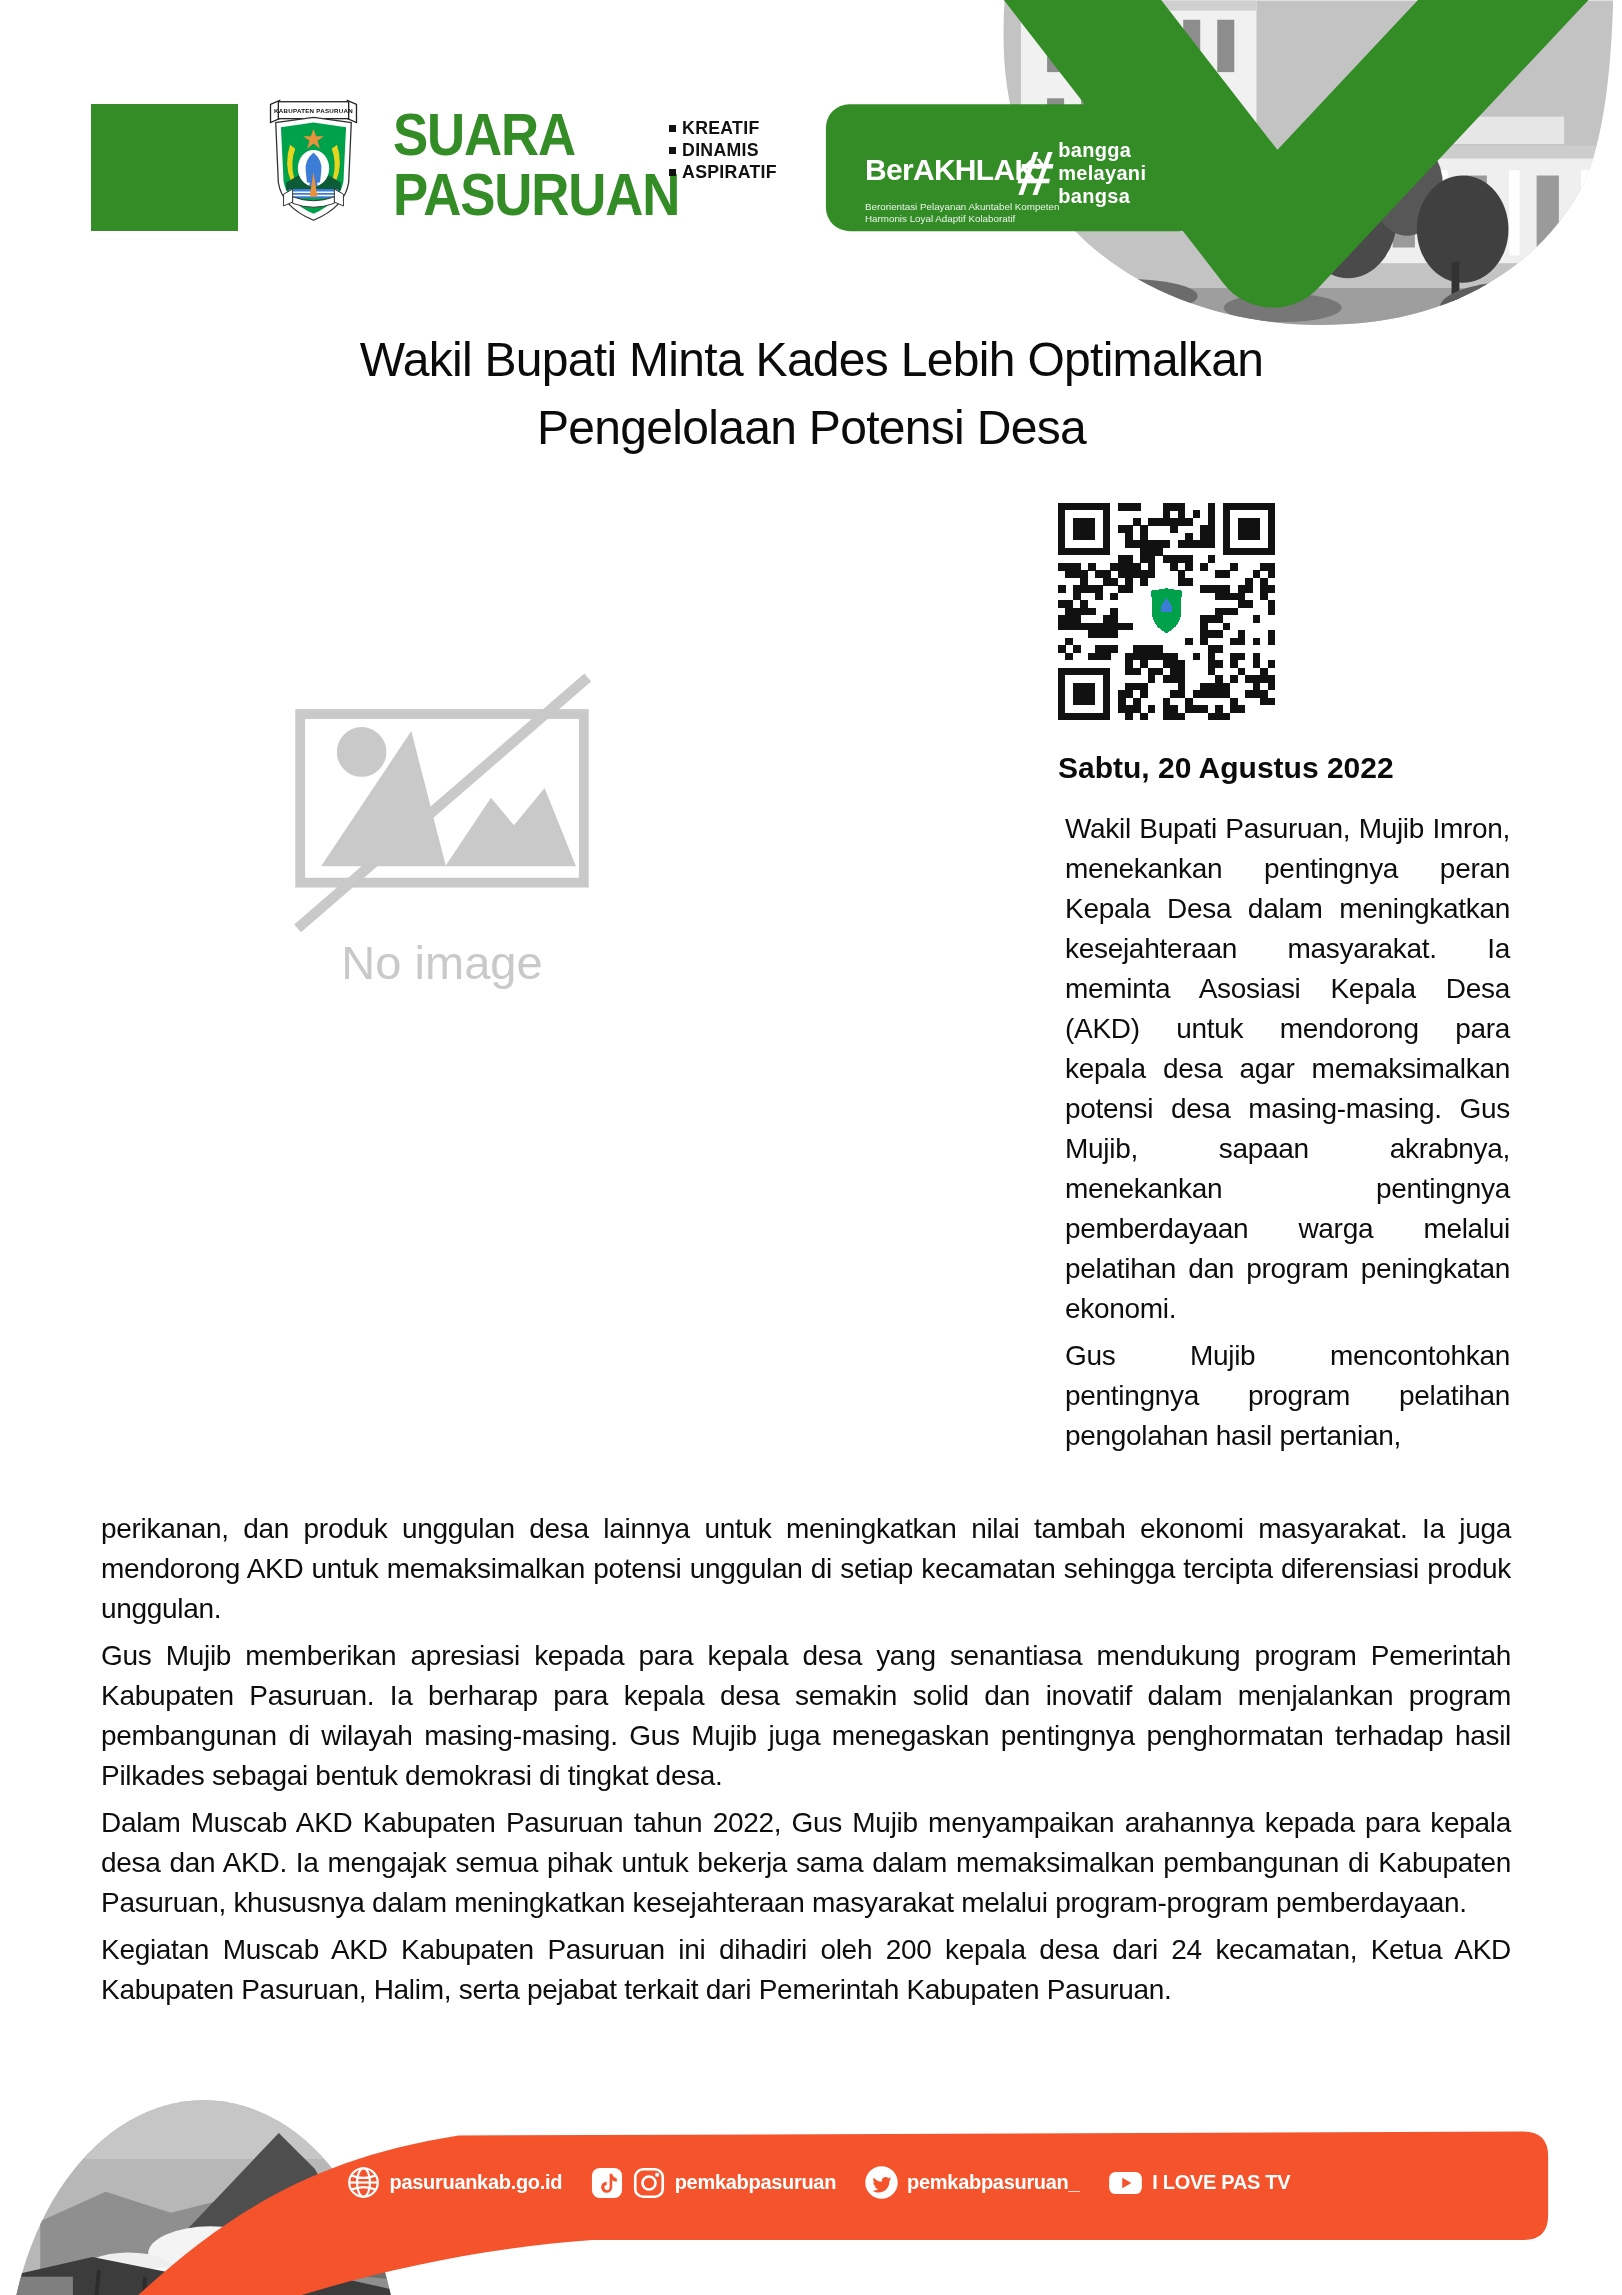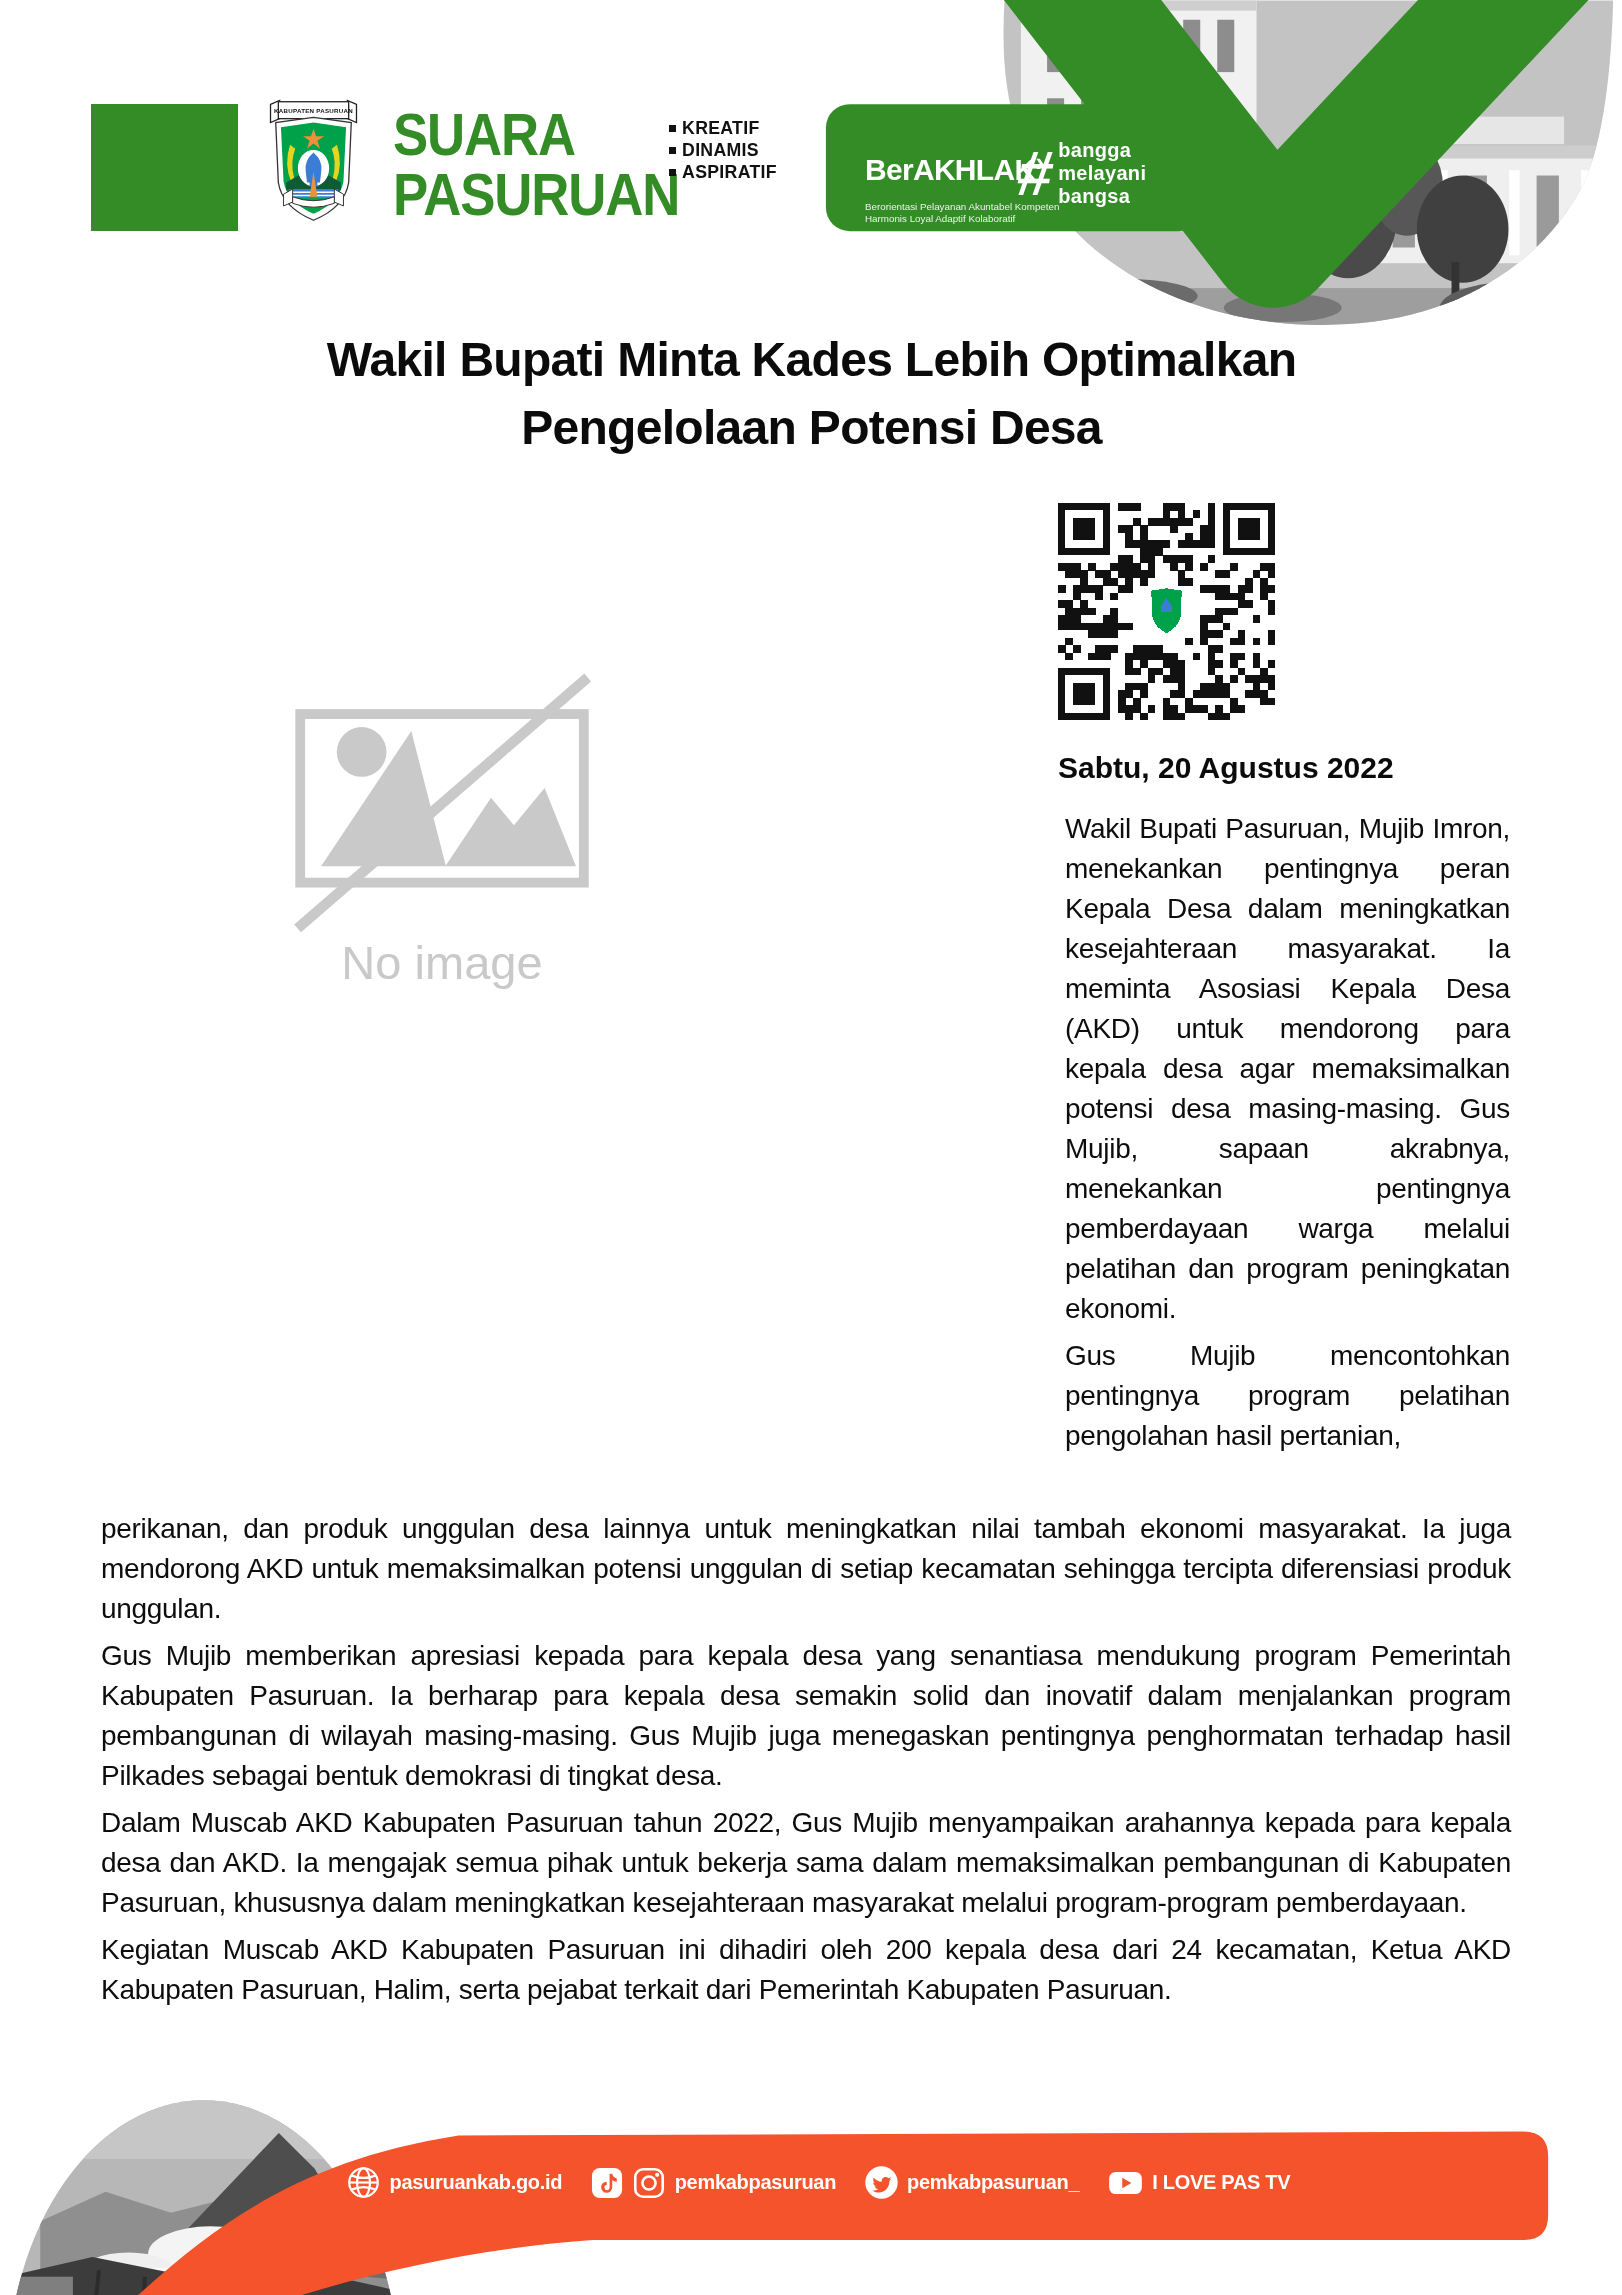--- a/index.html
+++ b/index.html
@@ -19,21 +19,21 @@
   .tagline .tx{font-size:17.7px;font-weight:bold;color:#111;letter-spacing:0.3px;}
   .berakhlak{left:865px;top:153px;color:#fff;width:209px;}
   .berakhlak .t{font-size:30px;font-weight:bold;letter-spacing:-0.7px;white-space:nowrap;}
   .berakhlak .chev{font-size:26px;position:relative;top:-9.2px;font-weight:bold;}
   .berakhlak .s{font-size:9.8px;line-height:12.4px;opacity:.9;margin-top:14px;white-space:nowrap;}
   .hashtag{left:1018px;top:139px;display:flex;align-items:center;color:#fff;}
   .hashtag .hash{font-size:63px;font-weight:bold;transform:skewX(-8deg);line-height:59px;}
   .hashtag .words{margin-left:5.2px;font-size:20px;font-weight:bold;line-height:23px;letter-spacing:0.3px;}
   
   .title{left:0;top:326px;width:1623px;text-align:center;color:#0b0b0b;
-         font-size:48px;font-weight:bold;line-height:68px;letter-spacing:-0.7px;}
+         font-size:48px;font-weight:normal;line-height:68px;letter-spacing:-0.7px;}
   .qr{left:1058px;top:503px;width:217px;height:217px;}
   .date{left:1058px;top:751px;font-size:30px;font-weight:bold;color:#0b0b0b;}
   .coltext{left:1058px;top:802px;width:459px;}
   .fulltext{left:94px;top:1502px;width:1424px;}
   .body-p{font-size:28px;line-height:40px;color:#0d0d0d;margin:7px;
           text-align:justify;letter-spacing:-0.3px;}
   
   .footer-row{left:346px;top:2165px;display:flex;align-items:center;gap:27.5px;color:#fff;}
   .fgroup{display:flex;align-items:center;gap:8.5px;}
   .ftext{font-size:20px;font-weight:bold;letter-spacing:-0.3px;white-space:nowrap;}

